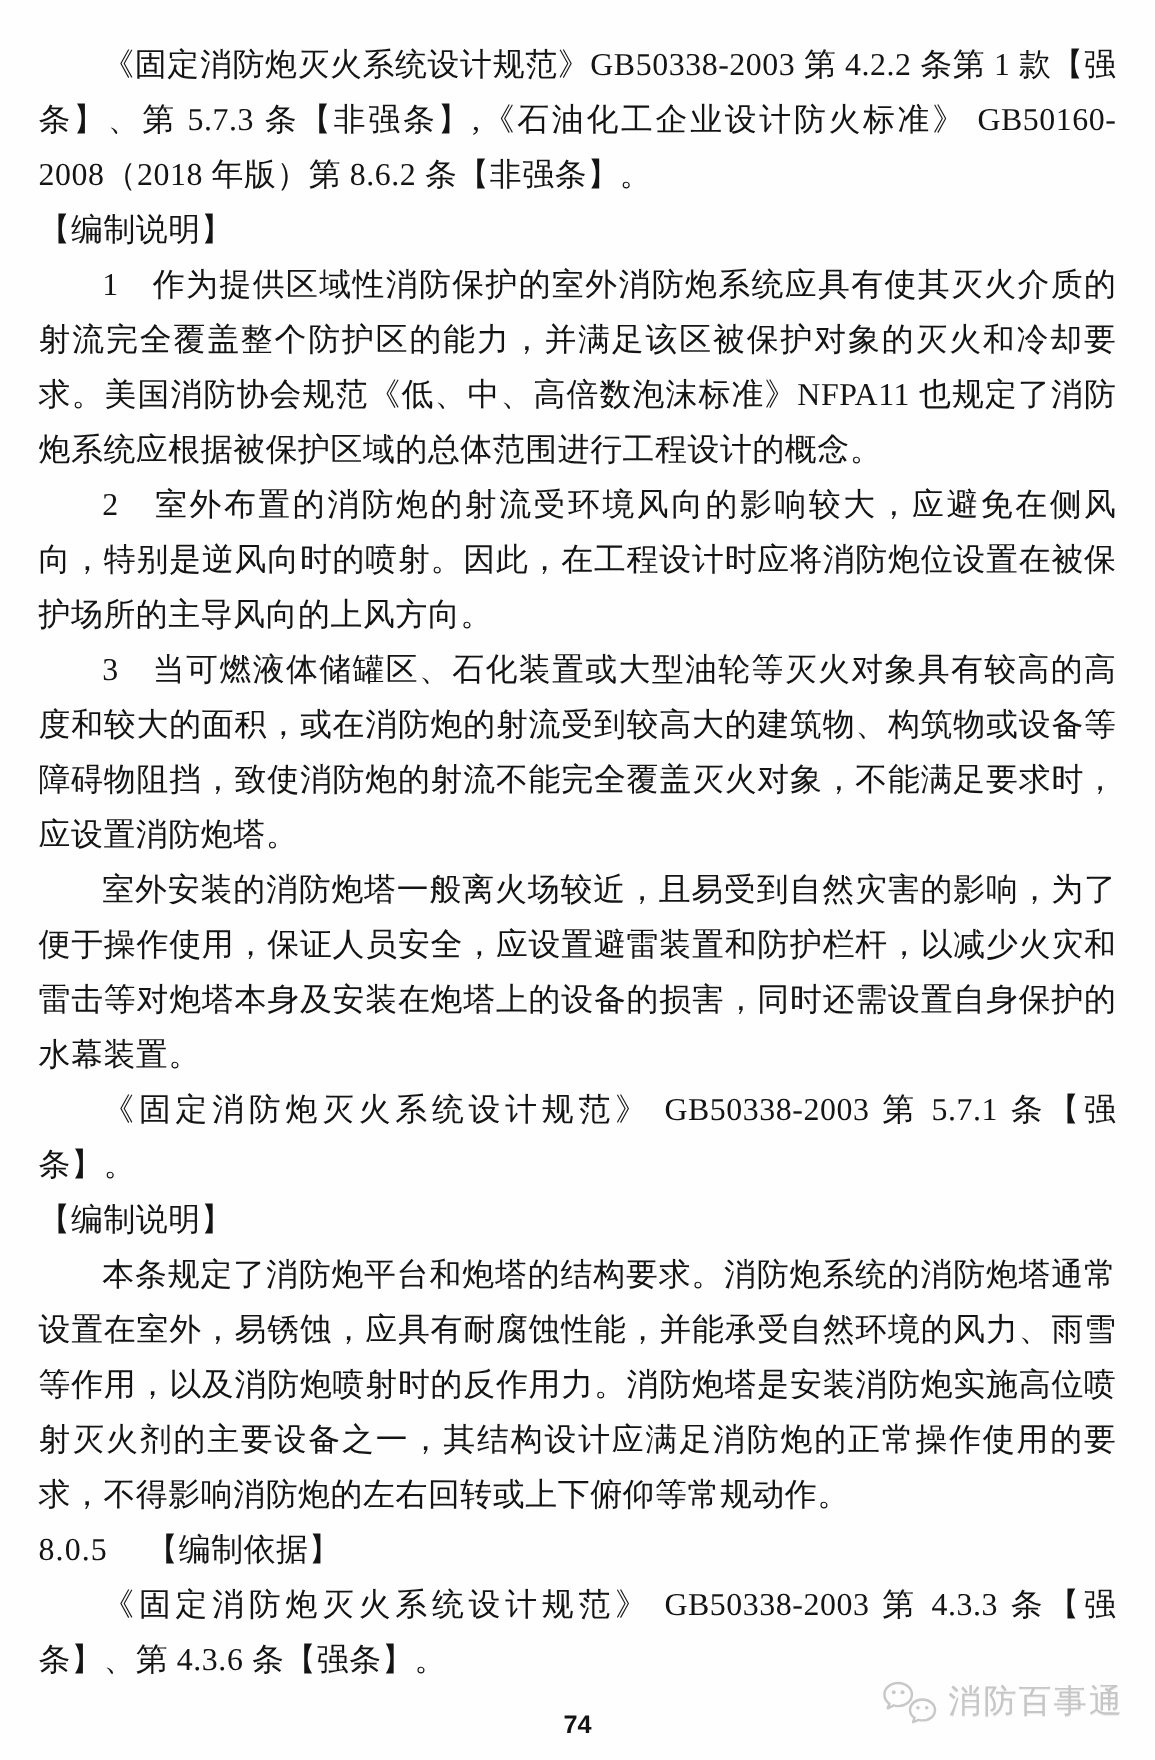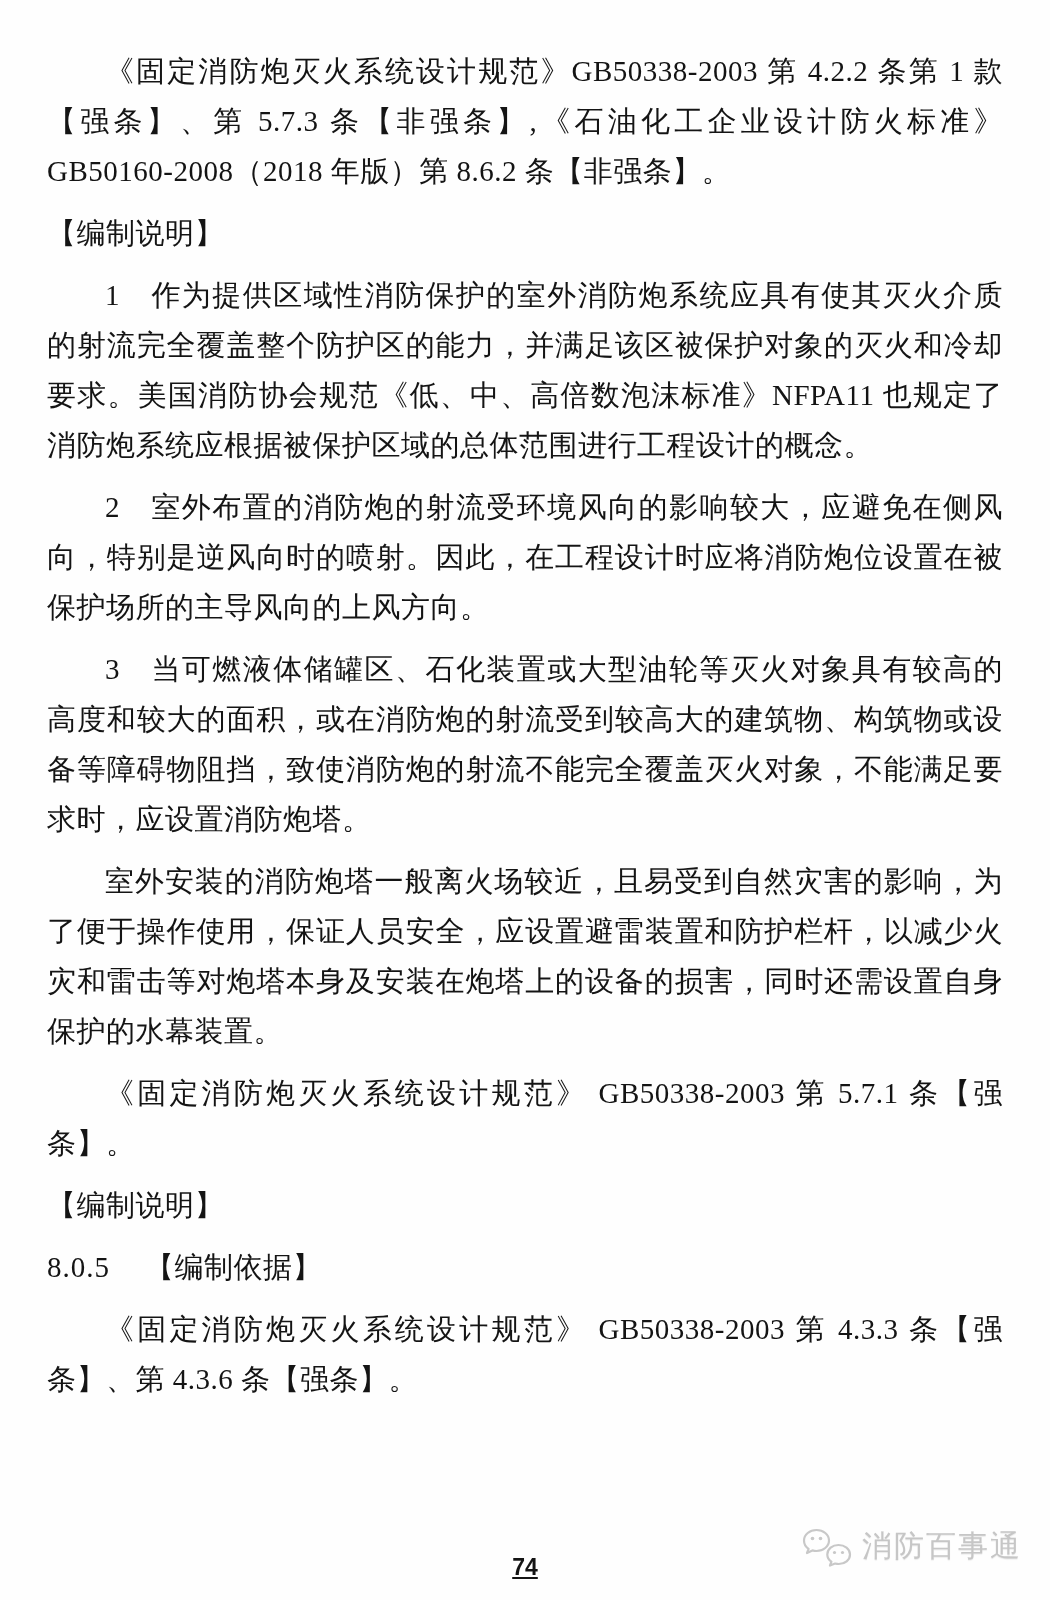--- a/index.html
+++ b/index.html
@@ -20,21 +20,21 @@
     position: absolute;
     left: 35px;
     top: 34px;
     width: 980px;
     font-size: 29px;
     line-height: 50px;
     text-align: justify;
     letter-spacing: 0.5px;
   }
   .para {
-    margin: 12px;
+    margin: 0;
     padding: 0;
   }
   .indent {
     text-indent: 2em;
   }
   .heading .sec-num {
     display: inline-block;
     min-width: 98px;
     font-family: "Liberation Serif", serif;
     letter-spacing: 1px;
@@ -55,21 +55,20 @@
   .page-number {
     position: absolute;
     left: 0;
     width: 100%;
     top: 1554px;
     text-align: center;
     font-family: "Liberation Sans", sans-serif;
     font-weight: bold;
     font-size: 23px;
     color: #141414;
-    text-decoration: underline;
   }
   .wm-icon {
     display: block;
   }
 </style>
 </head>
 <body>
 
 <div class="page">
 
@@ -86,20 +85,21 @@
 
     <p class="para indent">3　当可燃液体储罐区、石化装置或大型油轮等灭火对象具有较高的高度和较大的面积，或在消防炮的射流受到较高大的建筑物、构筑物或设备等障碍物阻挡，致使消防炮的射流不能完全覆盖灭火对象，不能满足要求时，应设置消防炮塔。</p>
 
     <p class="para indent">室外安装的消防炮塔一般离火场较近，且易受到自然灾害的影响，为了便于操作使用，保证人员安全，应设置避雷装置和防护栏杆，以减少火灾和雷击等对炮塔本身及安装在炮塔上的设备的损害，同时还需设置自身保护的水幕装置。</p>
 
 
     <p class="para indent">《固定消防炮灭火系统设计规范》 GB50338-2003 第 5.7.1 条【强条】。</p>
 
     <p class="para">【编制说明】</p>
 
+    <p class="para indent">本条规定了消防炮平台和炮塔的结构要求。消防炮系统的消防炮塔通常设置在室外，易锈蚀，应具有耐腐蚀性能，并能承受自然环境的风力、雨雪等作用，以及消防炮喷射时的反作用力。消防炮塔是安装消防炮实施高位喷射灭火剂的主要设备之一，其结构设计应满足消防炮的正常操作使用的要求，不得影响消防炮的左右回转或上下俯仰等常规动作。</p>
 
     <p class="para heading"><span class="sec-num">8.0.5</span><span class="sec-label">【编制依据】</span></p>
 
     <p class="para indent">《固定消防炮灭火系统设计规范》 GB50338-2003 第 4.3.3 条【强条】、第 4.3.6 条【强条】。</p>
 
   </div>
 
   <div class="footer-watermark">
     <span class="wm-icon">
       <svg width="54" height="46" viewBox="0 0 54 46" xmlns="http://www.w3.org/2000/svg">

